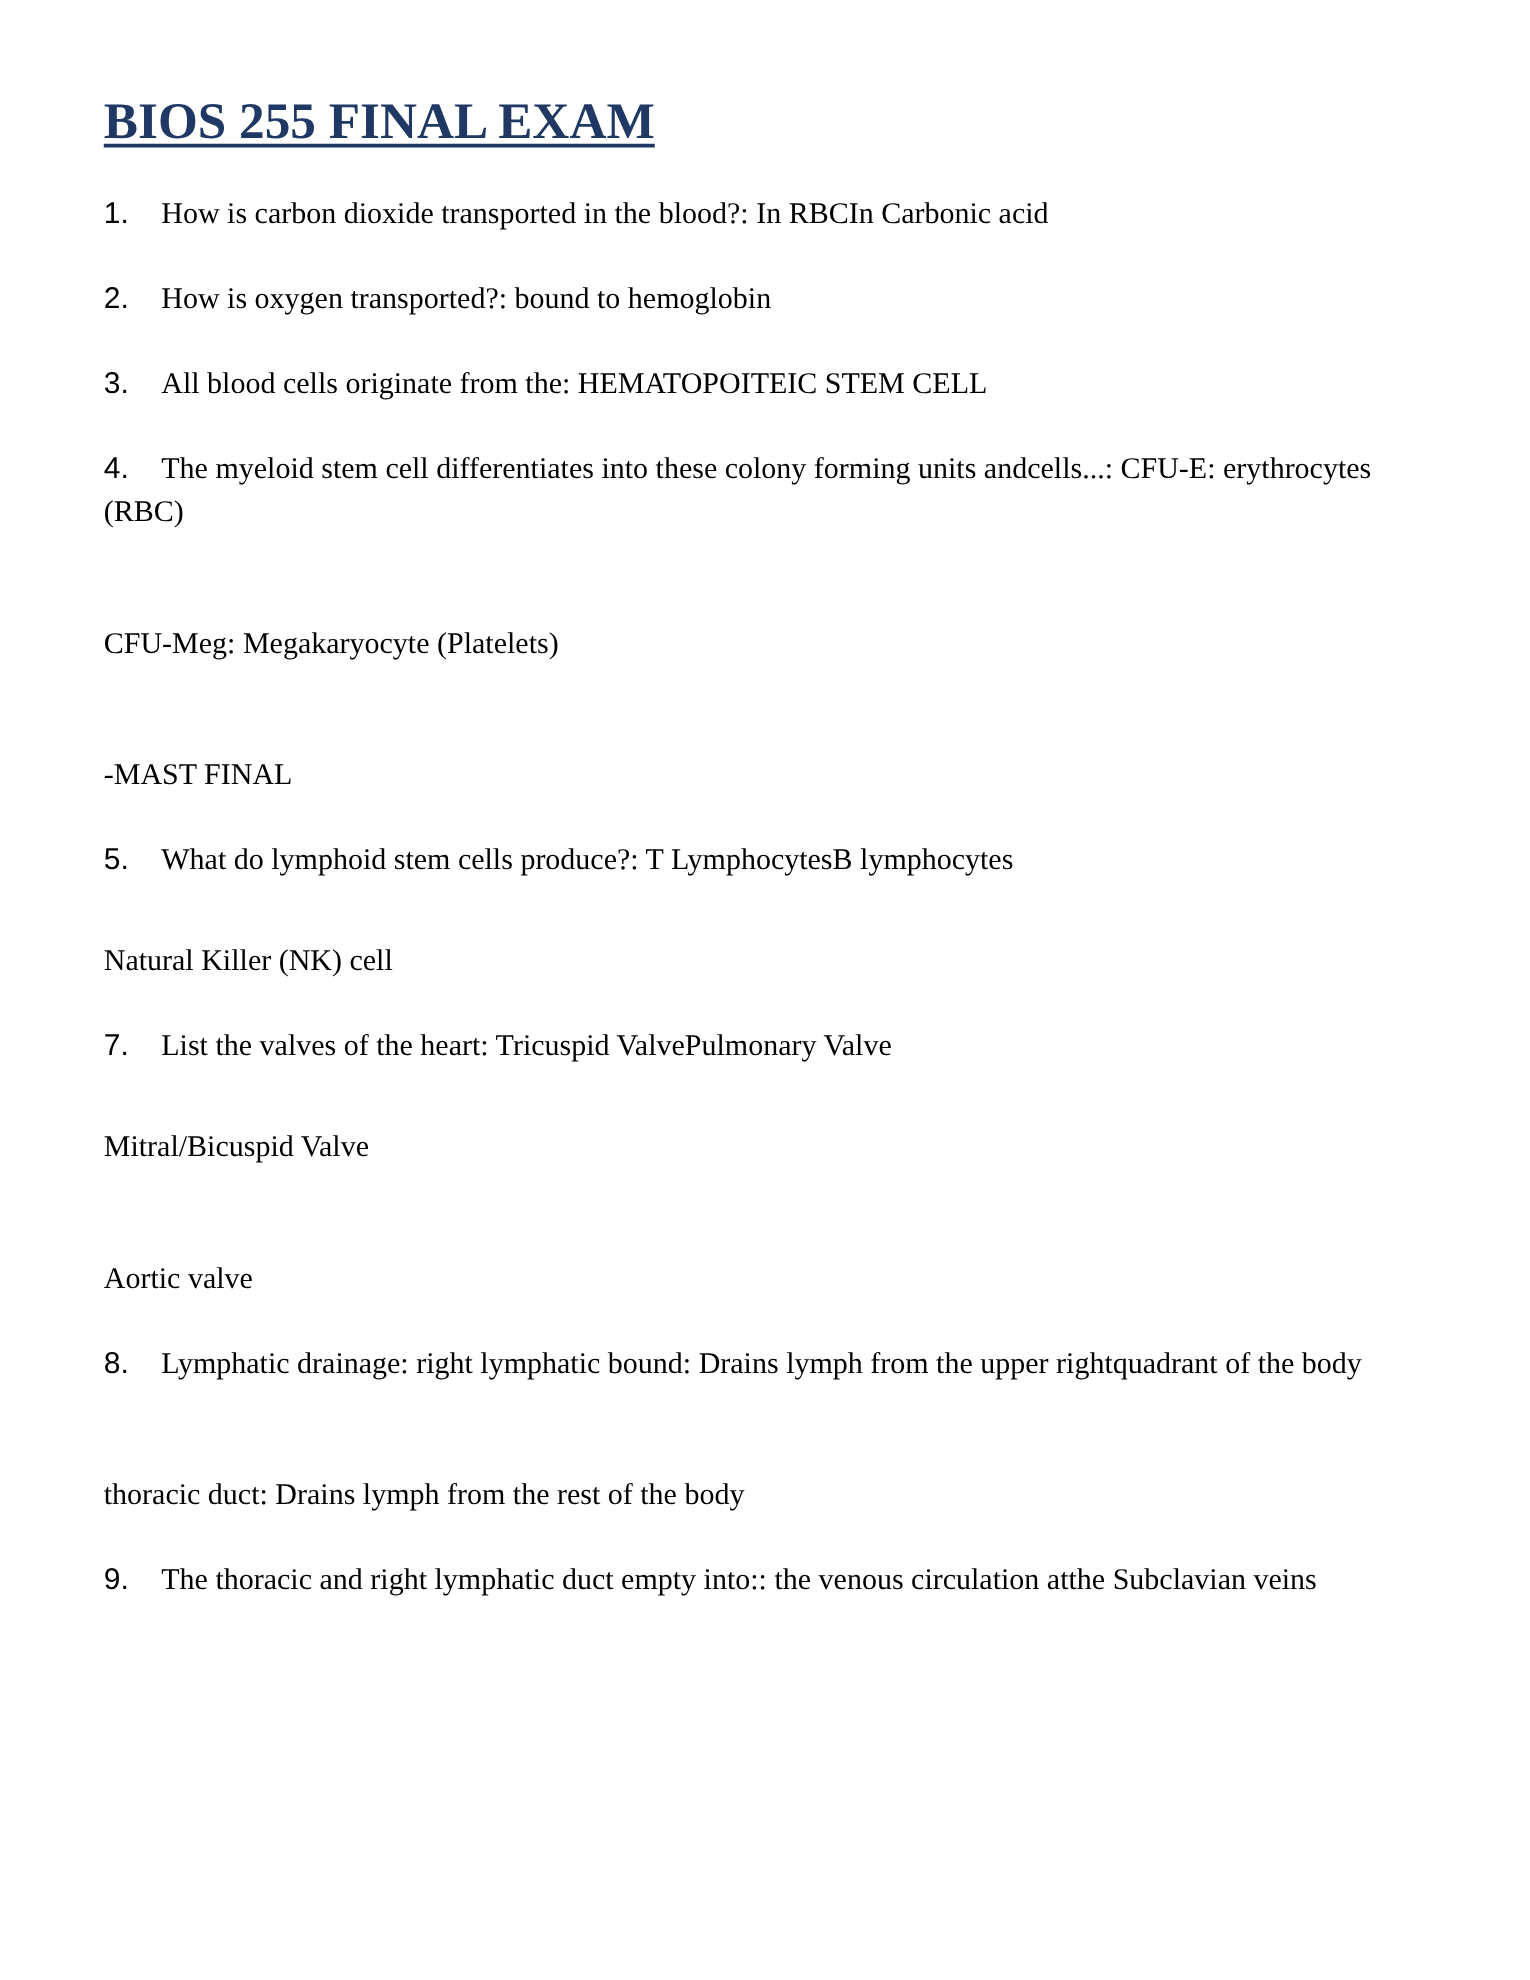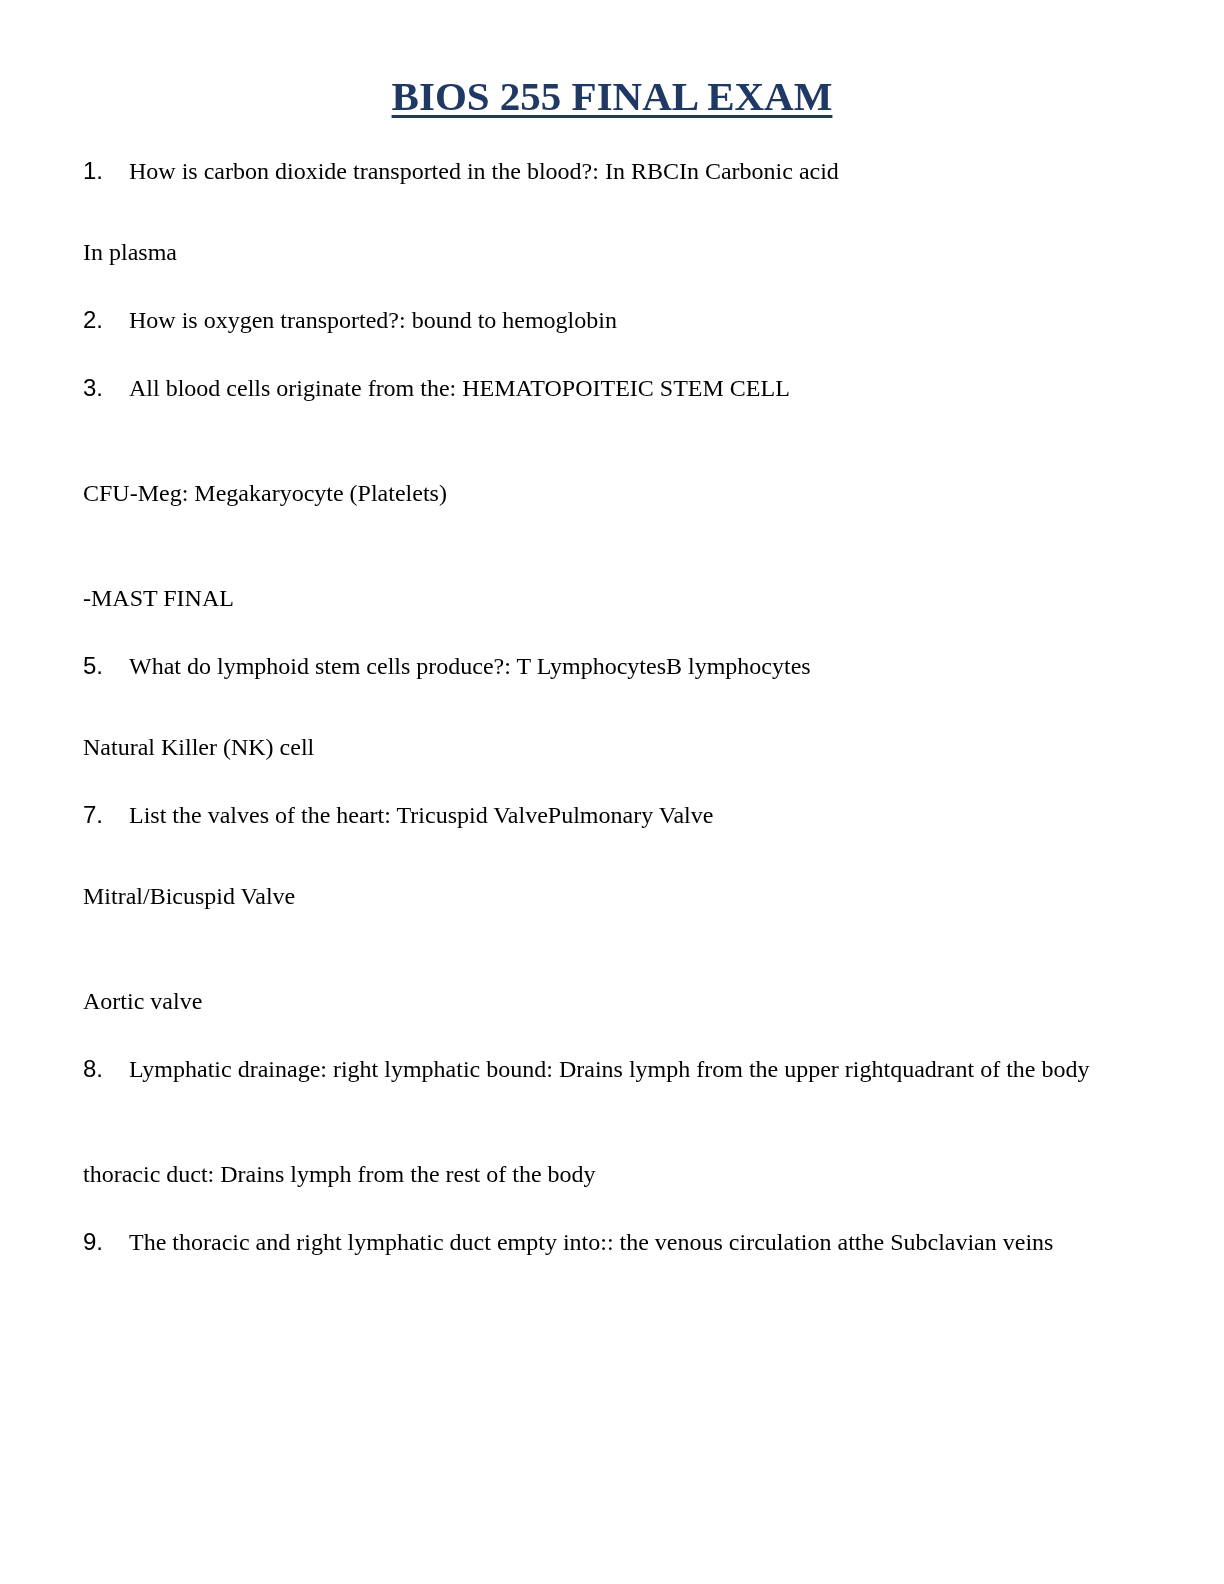--- a/index.html
+++ b/index.html
@@ -17,21 +17,20 @@
     padding: 72px 83px 60px 83px;
     background: #ffffff;
   }
   .doc-title {
     margin: 0 0 26px 0;
     font-family: "Liberation Serif", serif;
     font-size: 41px;
     font-weight: bold;
     line-height: 1.2;
     color: #1f3864;
-    text-align: center;
   }
   .doc-title .title-text {
     text-decoration: underline;
     text-decoration-thickness: 3px;
     text-underline-offset: 5px;
   }
   .block {
     margin: 32px 0 0 0;
     font-size: 24px;
     line-height: 35px;
@@ -48,27 +47,27 @@
 </head>
 <body>
 
 <div class="page">
   <h1 class="doc-title">
     <span class="title-text">BIOS 255 FINAL EXAM</span>
   </h1>
   <div id="content">
   <p class="block"><span class="num">1.</span><span class="txt">How is carbon dioxide transported in the blood?: In RBCIn Carbonic acid</span></p>
 
-  <p class="block gap-line"><span class="txt">In plasma</span></p>
 
   <p class="block"><span class="num">2.</span><span class="txt">How is oxygen transported?: bound to hemoglobin</span></p>
 
 
   <p class="block"><span class="num">3.</span><span class="txt">All blood cells originate from the: HEMATOPOITEIC STEM CELL</span></p>
 
+  <p class="block"><span class="num">4.</span><span class="txt">The myeloid stem cell differentiates into these colony forming units andcells...: CFU-E: erythrocytes (RBC)</span></p>
 
   <p class="block gap-double"><span class="txt">CFU-Meg: Megakaryocyte (Platelets)</span></p>
 
 
   <p class="block gap-double"><span class="txt">-MAST FINAL</span></p>
 
   <p class="block"><span class="num">5.</span><span class="txt">What do lymphoid stem cells produce?: T LymphocytesB lymphocytes</span></p>
 
   <p class="block gap-line"><span class="txt">Natural Killer (NK) cell</span></p>
 

